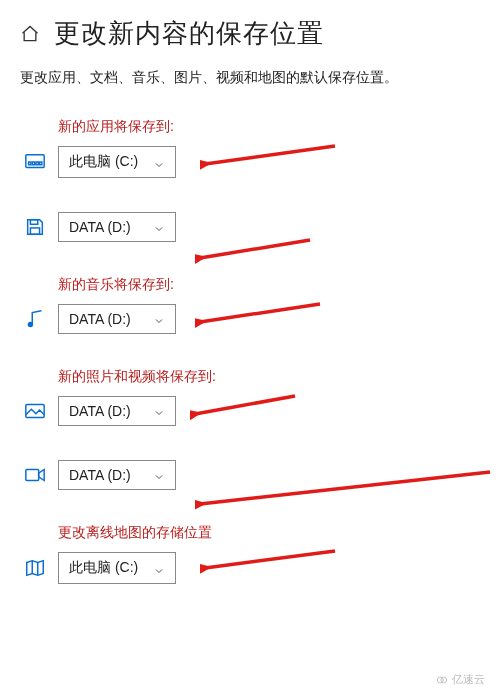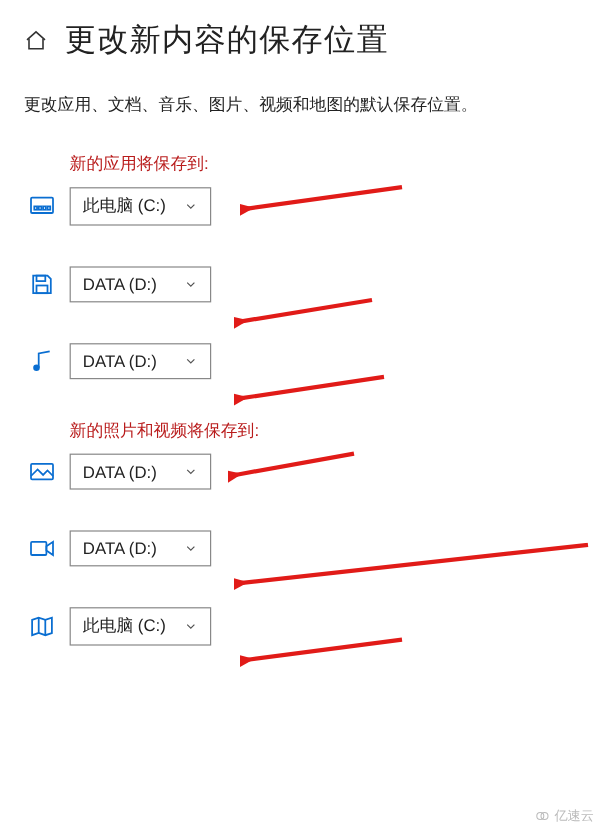--- a/index.html
+++ b/index.html
@@ -10,21 +10,21 @@
     height: 693px;
     position: relative;
     padding: 16px 20px;
     color: #222;
     overflow: hidden;
   }
   .header-row {
     display: flex;
     align-items: center;
     gap: 14px;
-    margin-bottom: 28px;
+    margin-bottom: 18px;
   }
   .home-icon svg { display:block; }
   .page-title {
     font-size: 26px;
     font-weight: 400;
     letter-spacing: 1px;
   }
   .page-subtitle {
     font-size: 14px;
     color: #222;
@@ -53,36 +53,36 @@
     align-items:center;
     justify-content:center;
     color:#0a6ed1;
   }
   .row-icon svg { display:block; }
   .selectbox {
     border: 1.5px solid #888;
     padding: 6px 10px;
     min-width: 118px;
     display:flex;
-    align-items:center;
+    align-items:flex-end;
     justify-content:space-between;
     gap:12px;
     font-size: 14px;
     color:#222;
     cursor:pointer;
     background:#fff;
   }
   .selectbox .chevron svg { display:block; }
   .arrow {
     position:absolute;
     pointer-events:none;
   }
   .watermark {
     position:absolute;
-    right:6px;
+    right:16px;
     bottom:6px;
     font-size:11px;
     color:#bbb;
     display:flex;
     align-items:center;
     gap:3px;
   }
 </style>
 </head>
 <body>
@@ -152,20 +152,21 @@
     <defs>
         <marker id="ah2" markerWidth="10" markerHeight="8" refX="2" refY="4" orient="auto">
           <path d="M10 0 L0 4 L10 8 Z" fill="#e11b18"></path>
         </marker>
       </defs>
     <line x1="115" y1="4" x2="5" y2="22" stroke="#e11b18" stroke-width="3.5" marker-end="url(#ah2)"></line>
   </svg>
 </div>
 
 <div class="setting-block">
+  <div class="setting-label">新的音乐将保存到:</div>
   <div class="row">
     <span class="row-icon">
       <svg width="22" height="22" viewBox="0 0 24 24" fill="none" stroke="#0a6ed1" stroke-width="1.6">
         <path d="M9 18 V5 L19 3"></path>
           <circle cx="7" cy="18" r="2.2" fill="#0a6ed1"></circle>
       </svg>
     </span>
     <div class="selectbox">
       <span>DATA (D:)</span>
       <span class="chevron">
@@ -234,20 +235,21 @@
     <defs>
         <marker id="ah5" markerWidth="10" markerHeight="8" refX="2" refY="4" orient="auto">
           <path d="M10 0 L0 4 L10 8 Z" fill="#e11b18"></path>
         </marker>
       </defs>
     <line x1="295" y1="2" x2="5" y2="34" stroke="#e11b18" stroke-width="3.5" marker-end="url(#ah5)"></line>
   </svg>
 </div>
 
 <div class="setting-block" style="margin-bottom:10px">
+  <div class="setting-label">更改离线地图的存储位置</div>
   <div class="row">
     <span class="row-icon">
       <svg width="22" height="22" viewBox="0 0 24 24" fill="none" stroke="#0a6ed1" stroke-width="1.6">
         <path d="M3 6 L9 4 L15 6 L21 4 V18 L15 20 L9 18 L3 20 Z"></path>
         <path d="M9 4 V18"></path>
           <path d="M15 6 V20"></path>
       </svg>
     </span>
     <div class="selectbox">
       <span>此电脑 (C:)</span>

